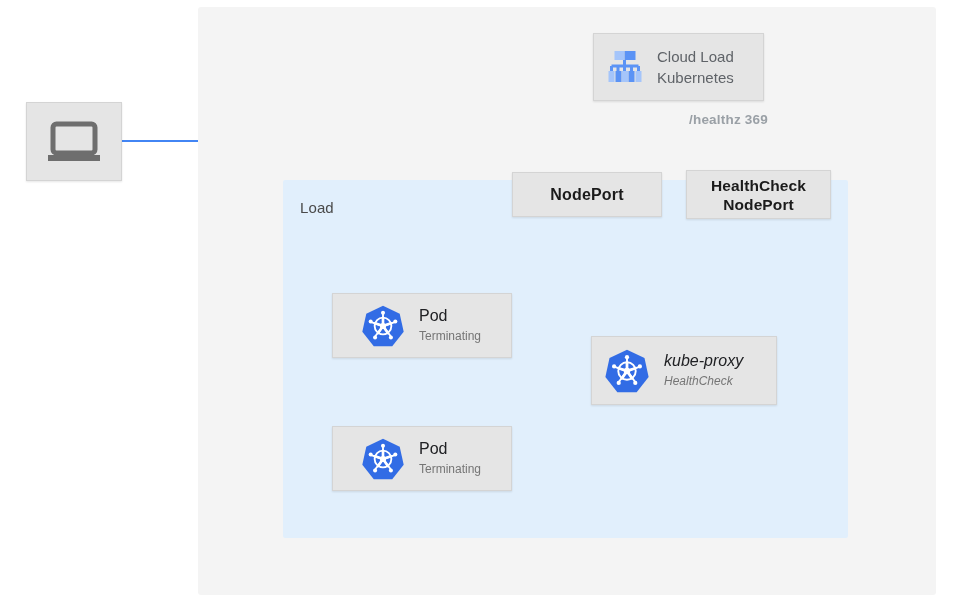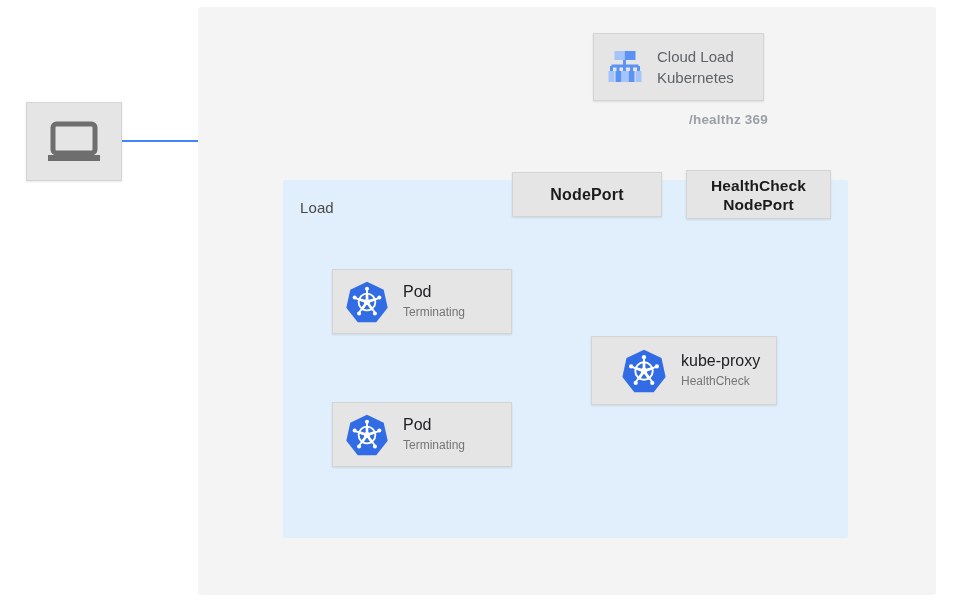--- a/index.html
+++ b/index.html
@@ -87,40 +87,42 @@
   }
   .box-hcnodeport .title {
     font-size: 15.5px; font-weight: bold; color: #1b1b1b;
     line-height: 19px;
     letter-spacing: .1px;
   }
   
   .box-pod {
     left: 332px;
     width: 180px; height: 65px;
-    padding-left: 12px;
+    padding-left: 28px;
     gap: 14px;
+    margin-top: 24px;
   }
   .box-pod-1 { top: 269px; }
   .box-pod-2 { top: 402px; }
   .box-pod .labels, .box-kubeproxy .labels {
     display: flex; flex-direction: column;
   }
   .box-pod .title {
     font-size: 16px; color: #202124; line-height: 21px;
   }
   .box-pod .subtitle, .box-kubeproxy .subtitle {
     font-size: 12px; color: #757575; line-height: 21px;
   }
   
   .box-kubeproxy {
     left: 591px; top: 336px;
     width: 186px; height: 69px;
-    padding-left: 29px;
+    padding-left: 12px;
     gap: 14px;
+    font-style: italic;
   }
   .box-kubeproxy .title {
     font-size: 16px; color: #202124; line-height: 21px;
     white-space: nowrap;
   }
   .healthz-label {
     position: absolute;
     left: 689px; top: 112px;
     font-size: 13.5px;
     font-weight: bold;

